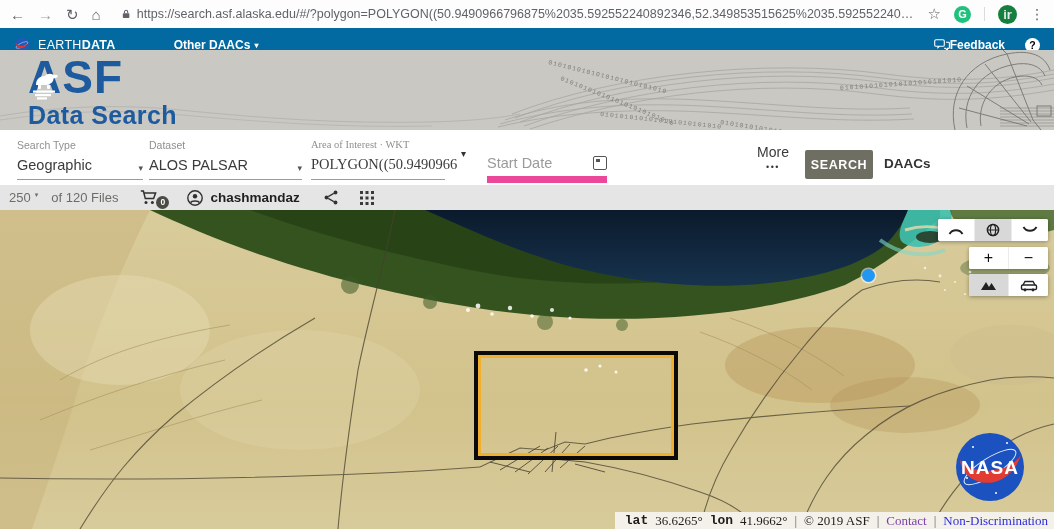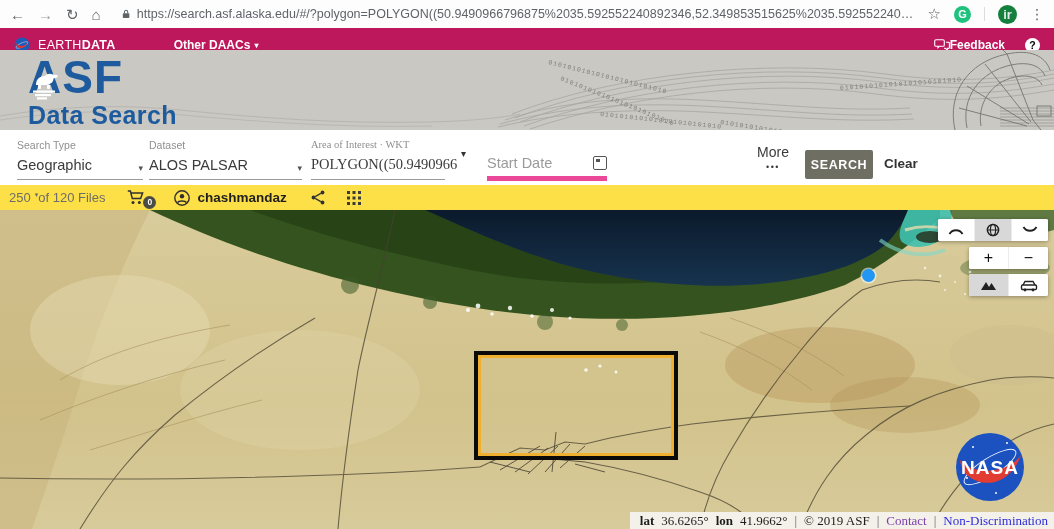--- a/index.html
+++ b/index.html
@@ -15,21 +15,21 @@
   .url-text{color:#5f6368;font-size:12.5px;overflow:hidden;text-overflow:ellipsis;}
   .star{color:#5f6368;font-size:15px;}
   .ext-badge{width:17px;height:17px;border-radius:50%;background:#1fc27d;color:#fff;font-size:11px;
              font-weight:bold;display:flex;align-items:center;justify-content:center;}
   .chrome-sep{width:1px;height:14px;background:#dadce0;}
   .avatar{width:19px;height:19px;border-radius:50%;background:#15803d;color:#e3e8ea;font-size:13px;
           display:flex;align-items:center;justify-content:center;font-weight:bold;text-align:right;}
   .menu-dots{color:#5f6368;font-size:14px;}
 
   
-  .edbar{position:absolute;top:28px;height:34px;left:0;right:0;background:#be185d;display:flex;
+  .edbar{position:absolute;top:28px;height:34px;left:0;right:0;background:#0369a1;display:flex;
          align-items:center;padding:0 14px;box-sizing:border-box;color:#fff;}
   .ed-brand{font-size:12.5px;margin-left:8px;letter-spacing:.3px;}
   .ed-brand b{font-weight:800;}
   .ed-menu{margin-left:58px;font-size:12px;font-weight:600;display:flex;align-items:center;gap:4px;}
   .ed-caret{font-size:8px;}
   .ed-right{margin-left:auto;display:flex;align-items:center;gap:20px;}
   .feedback{display:flex;align-items:center;gap:0;font-size:12px;font-weight:600;}
   .help-circle{width:15px;height:15px;border-radius:50%;background:#fff;color:#000;font-size:10.5px;
                font-weight:bold;display:flex;align-items:center;justify-content:center;}
 
@@ -44,40 +44,40 @@
   
   .searchbar{position:absolute;top:130px;height:55px;left:0;right:0;background:#fff;}
   .fld{position:absolute;top:9px;}
   .fld-label{font-size:10.5px;color:#8f8f8f;margin-bottom:6px;}
   .fld-row{display:flex;align-items:flex-end;justify-content:space-between;
            border-bottom:1px solid #9a9a9a;padding-bottom:6px;font-size:14.5px;color:#3b3b3b;}
   .fld-caret{font-size:9px;color:#555;margin-left:6px;}
   .aoi-caret{position:absolute;left:461px;top:18px;font-size:10px;color:#333;}
   .date-fld{position:absolute;top:9px;}
   .date-row{display:flex;align-items:center;justify-content:space-between;
-            border-bottom:5px solid #ec4899;padding-bottom:5px;margin-top:16px;}
+            border-bottom:7px solid #ec4899;padding-bottom:5px;margin-top:16px;}
   .date-row input{border:none;outline:none;font-family:"Liberation Sans",sans-serif;
                   font-size:14.5px;color:#3b3b3b;width:88px;padding:0;background:transparent;}
   .date-row input::placeholder{color:#9a9a9a;}
   .cal{width:12px;height:12px;border:1.6px solid #555;border-radius:2px;position:relative;}
   .cal::before{content:"";position:absolute;left:1.5px;top:1.5px;width:4px;height:3px;background:#555;}
   .more-btn{position:absolute;left:753px;top:14px;text-align:center;color:#3a3a3a;width:40px;}
   .more-label{font-size:14px;}
   .more-dots{font-size:9px;letter-spacing:1.5px;margin-top:2px;}
   .search-btn{position:absolute;left:805px;top:20px;width:68px;height:29px;background:#6e6e62;color:#fff;
               font-size:12.5px;font-weight:700;letter-spacing:.6px;display:flex;align-items:center;
               justify-content:center;border-radius:2px;cursor:pointer;}
   .clear-btn{position:absolute;left:884px;top:26px;font-size:13.5px;color:#333;font-weight:600;}
 
   
-  .resbar{position:absolute;top:185px;height:25px;left:0;right:0;background:#fde047;display:flex;
+  .resbar{position:absolute;top:185px;height:25px;left:0;right:0;background:#e5e5e5;display:flex;
           align-items:center;box-sizing:border-box;color:#6d6d67;font-size:13px;}
   .res-count{margin-left:9px;display:flex;align-items:flex-start;gap:4px;}
   .res-caret{font-size:7px;margin-top:1px;color:#6d6d67;}
-  .res-of{}
+  .res-of{margin-left:13px;}
   .cart-wrap{position:relative;margin-left:22px;width:20px;height:16px;}
   .cart-badge{position:absolute;right:-9px;bottom:-3px;width:13px;height:13px;border-radius:50%;
               background:#4b4b46;color:#fff;font-size:8.5px;font-weight:bold;display:flex;
               align-items:center;justify-content:center;}
   .person-wrap{margin-left:27px;display:flex;align-items:center;}
   .res-user{margin-left:7px;color:#1f1f1f;font-size:13.5px;font-weight:600;}
   .share-wrap{margin-left:24px;display:flex;align-items:center;}
   .grid-wrap{margin-left:22px;display:flex;align-items:center;}
 
   
@@ -94,21 +94,21 @@
   .ctl + .ctl{border-left:1px solid #ececec;}
   .ctl.active{background:#d8d8d8;}
   .ctl-txt{font-size:16px;color:#111;line-height:1;}
   .g1{right:6px;top:9px;}
   .g2{right:6px;top:37px;}
   .g3{right:6px;top:64px;}
   .nasa-insignia{position:absolute;right:27px;bottom:25px;}
   .statusbar{position:absolute;right:0;bottom:0;height:17px;background:#f4f1ea;display:flex;
              align-items:center;gap:7px;padding:0 6px 0 10px;font-family:"Liberation Serif",serif;
              font-size:13px;color:#1c1c1c;white-space:nowrap;}
-  .statusbar b{font-weight:bold;}
+  .statusbar b{font-weight:bold;font-family:Liberation Mono, monospace;}
   .sb-sep{color:#666;}
   .sb-link-purple{color:#7b43a9;}
   .sb-link-blue{color:#2d2dd8;}
 </style>
 </head>
 <body>
 
 <div class="screen">
 
   <div class="browser">
@@ -236,21 +236,21 @@
       </div>
     </div>
 
 
     <div class="more-btn">
       <div class="more-label">More</div>
       <div class="more-dots">•••</div>
     </div>
 
     <div class="search-btn">SEARCH</div>
-    <div class="clear-btn">Clear</div>
+    <div class="clear-btn">DAACs</div>
   </div>
 
   <div class="resbar">
     <span class="res-count">
       <span>250</span>
       <span class="res-caret">▾</span>
     </span>
     <span class="res-of">of 120 Files</span>
 
     <span class="cart-wrap">

